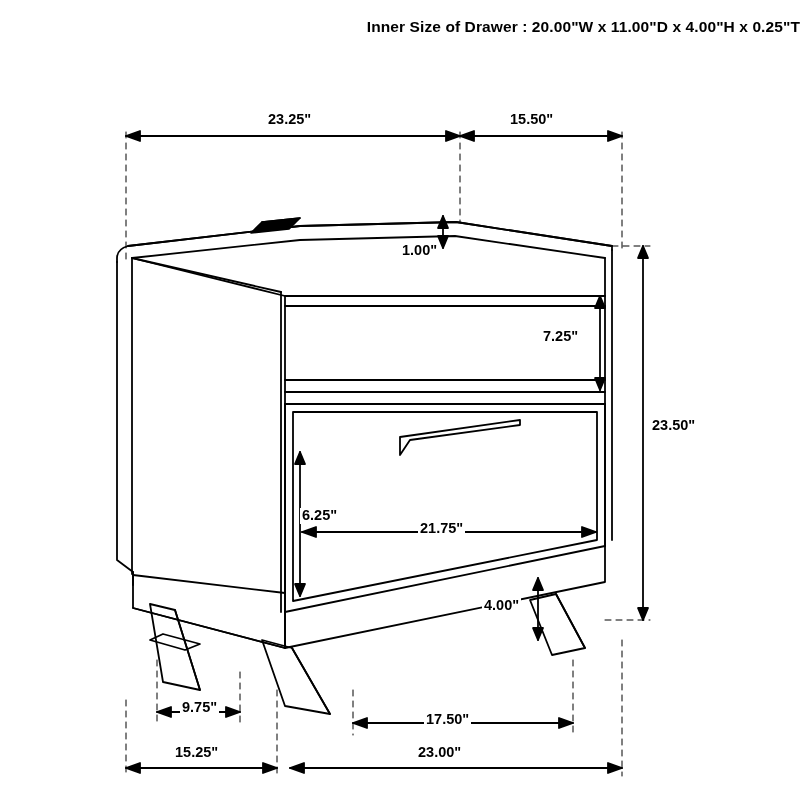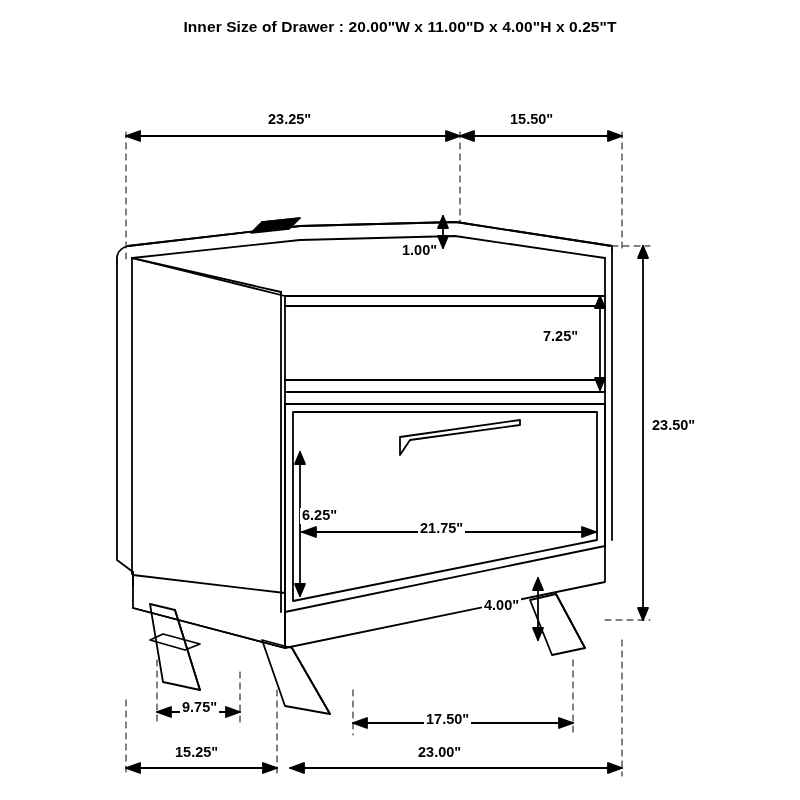--- a/index.html
+++ b/index.html
@@ -18,21 +18,21 @@
   #stage {
     position: relative;
     width: 800px;
     height: 800px;
   }
   .title {
     position: absolute;
     top: 18px;
     left: 0;
     width: 800px;
-    text-align: center;
+    text-align: right;
     font-size: 15.5px;
     font-weight: bold;
     letter-spacing: 0.1px;
   }
   svg.diagram {
     position: absolute;
     top: 0;
     left: 0;
     width: 800px;
     height: 800px;

